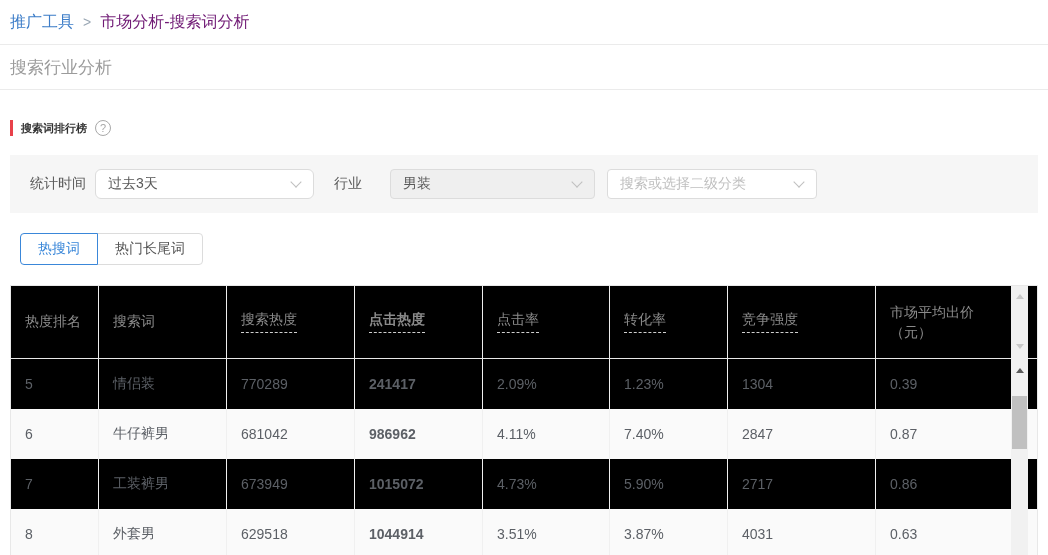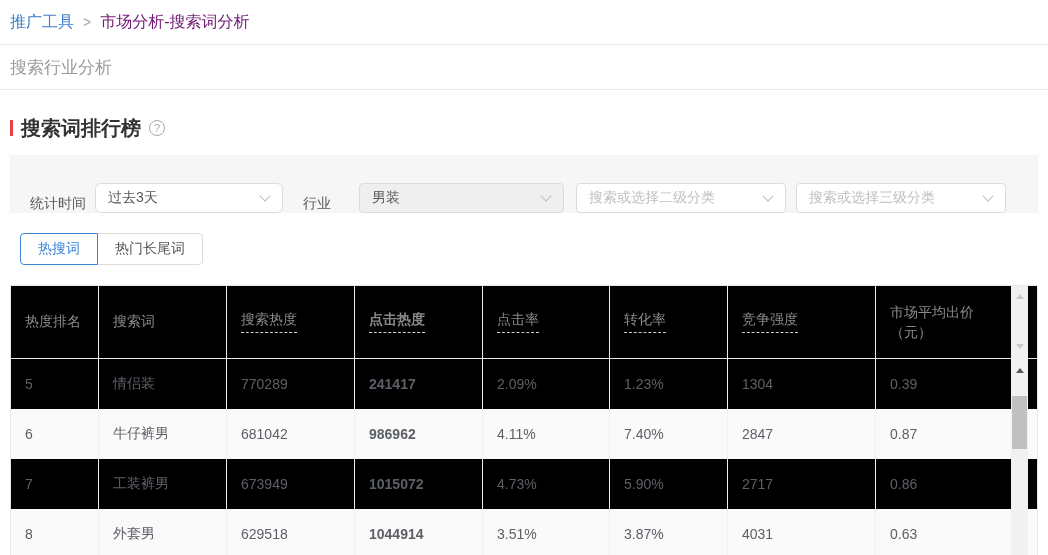--- a/index.html
+++ b/index.html
@@ -15,30 +15,30 @@
   .bc-cur  { color:#701a75; }
   
   .tabs { height:45px; padding:0 10px; display:flex; align-items:stretch; border-bottom:1px solid #ebebeb; font-size:17px; }
   .tab { position:relative; display:flex; align-items:center; padding:0 12px; margin-right:16px; color:#9b9b9b; cursor:pointer; }
   .tab:first-child { margin-left:-12px; }
   .tab.active { color:#333; }
   .tab.active::after { content:""; position:absolute; left:0; right:0; bottom:-1px; height:3px; background:#e8414a; }
   
   .section-head { margin:27px 10px 0; display:flex; align-items:center; height:22px; }
   .red-bar { width:3px; height:16px; background:#e8414a; margin-right:8px; }
-  .sec-title { font-size:20px; font-weight:600; color:#333; }
+  .sec-title { font-size:11px; font-weight:600; color:#333; }
   .help { width:16px; height:16px; margin-left:8px; border:1px solid #a8a8a8; border-radius:50%;
           color:#a8a8a8; font-size:11px; line-height:14px; text-align:center; cursor:pointer; }
   
-  .filter-bar { margin:16px 10px 0; height:58px; background:#f6f6f6; display:flex; align-items:flex-end; padding-left:20px; font-size:14px; color:#595959; }
+  .filter-bar { margin:16px 10px 0; height:58px; background:#f6f6f6; display:flex; align-items:center; padding-left:20px; font-size:14px; color:#595959; }
   .f-label { margin-right:9px; }
   .lbl2 { margin-left:20px; margin-right:28px; }
   .select { position:relative; height:30px; background:#fff; border:1px solid #dcdcdc; border-radius:4px;
             display:flex; align-items:center; padding:0 30px 0 12px; color:#595959; cursor:pointer; }
-  .sel-time { width:188px;border-radius:6px; }
+  .sel-time { width:219px;border-radius:6px; }
   .sel-ind  { width:205px; background:#efefef; }
   .sel-l2   { width:210px; margin-left:12px; }
   .sel-l3   { width:210px; margin-left:10px; }
   .select .ph-text { color:#bfbfbf; }
   .chev { position:absolute; right:13px; top:50%; width:8px; height:8px; margin-top:-6px;
           border-right:1px solid #bfbfbf; border-bottom:1px solid #bfbfbf; transform:rotate(45deg); }
   
   .word-tabs { margin:20px 20px 0; display:flex; height:32px; }
   .wbtn { height:32px; padding:0 17px; background:#fff; border:1px solid #dcdcdc; font-size:14px; color:#555;
           cursor:pointer; font-family:inherit; }
@@ -94,24 +94,20 @@
       <span>过去3天</span>
       <span class="chev"></span>
     </div>
     <span class="f-label lbl2">行业</span>
     <div class="select sel-ind">
       <span>男装</span>
       <span class="chev"></span>
     </div>
     <div class="select sel-l2">
       <span class="ph-text">搜索或选择二级分类</span>
-      <span class="chev"></span>
-    </div>
-    <div class="select sel-l3">
-      <span class="ph-text">搜索或选择三级分类</span>
       <span class="chev"></span>
     </div>
   </div>
 
   <div class="word-tabs">
     <button class="wbtn active">热搜词</button>
     <button class="wbtn">热门长尾词</button>
   </div>
 
   <div class="table">

